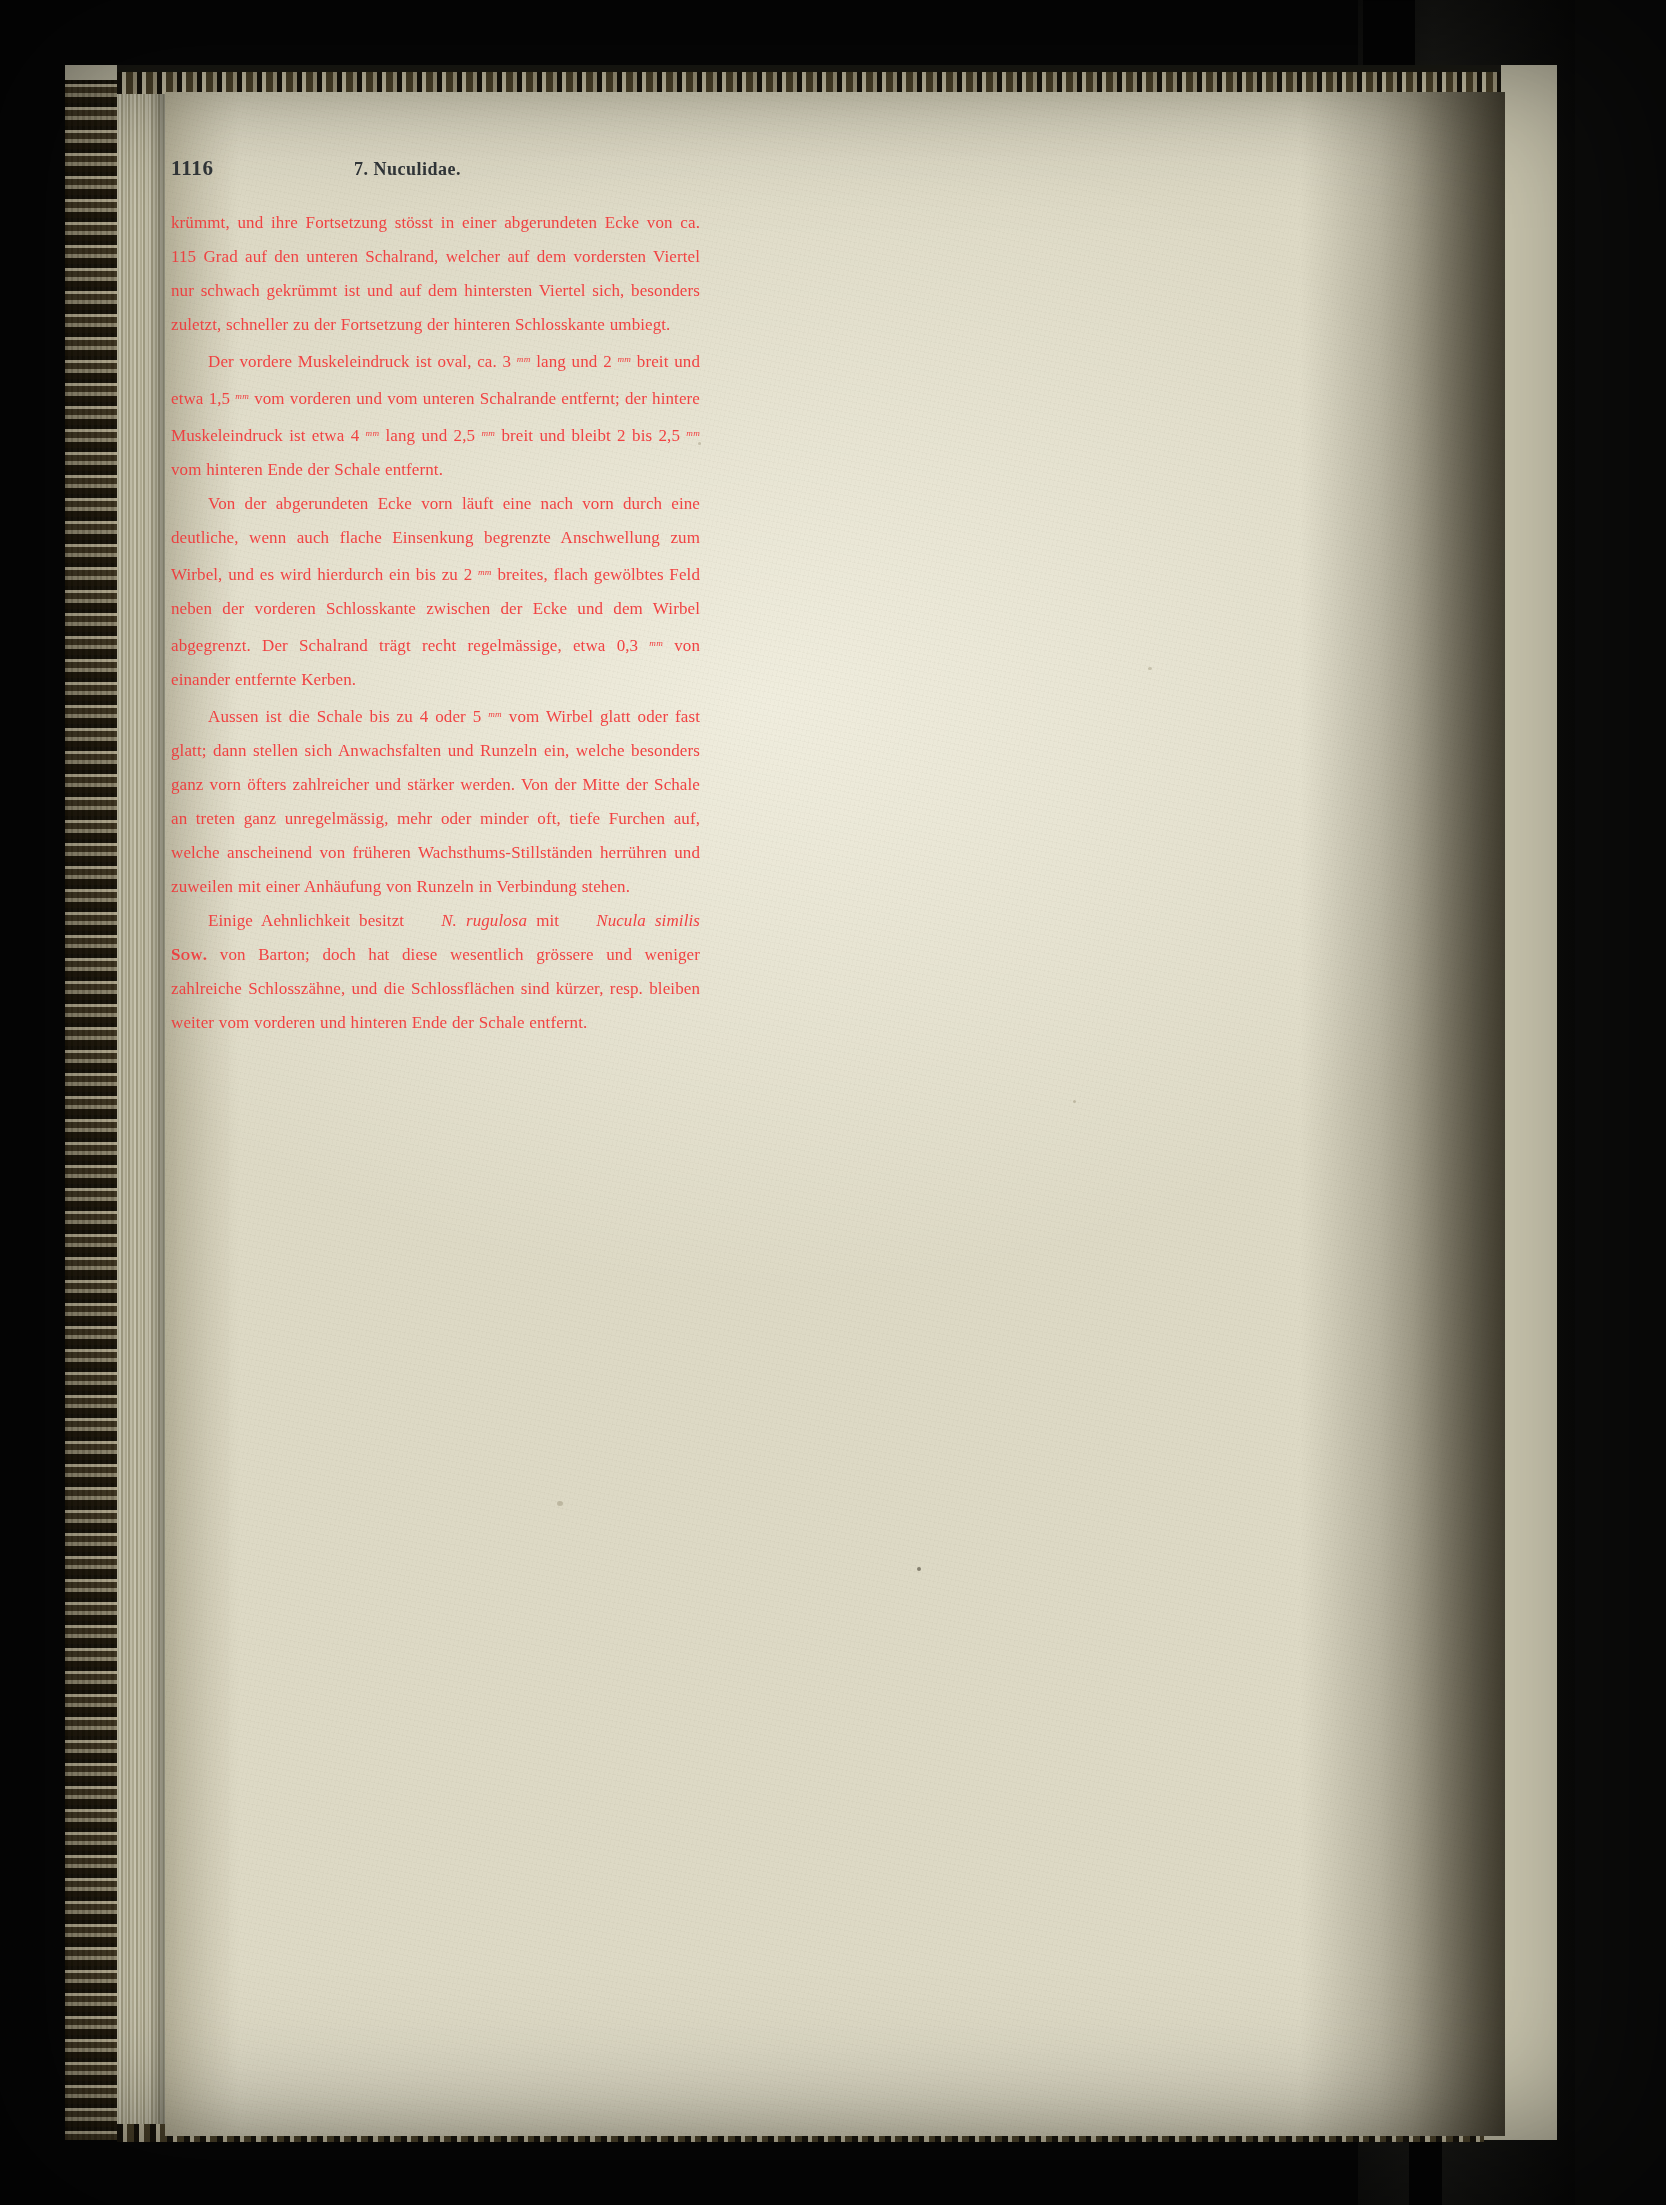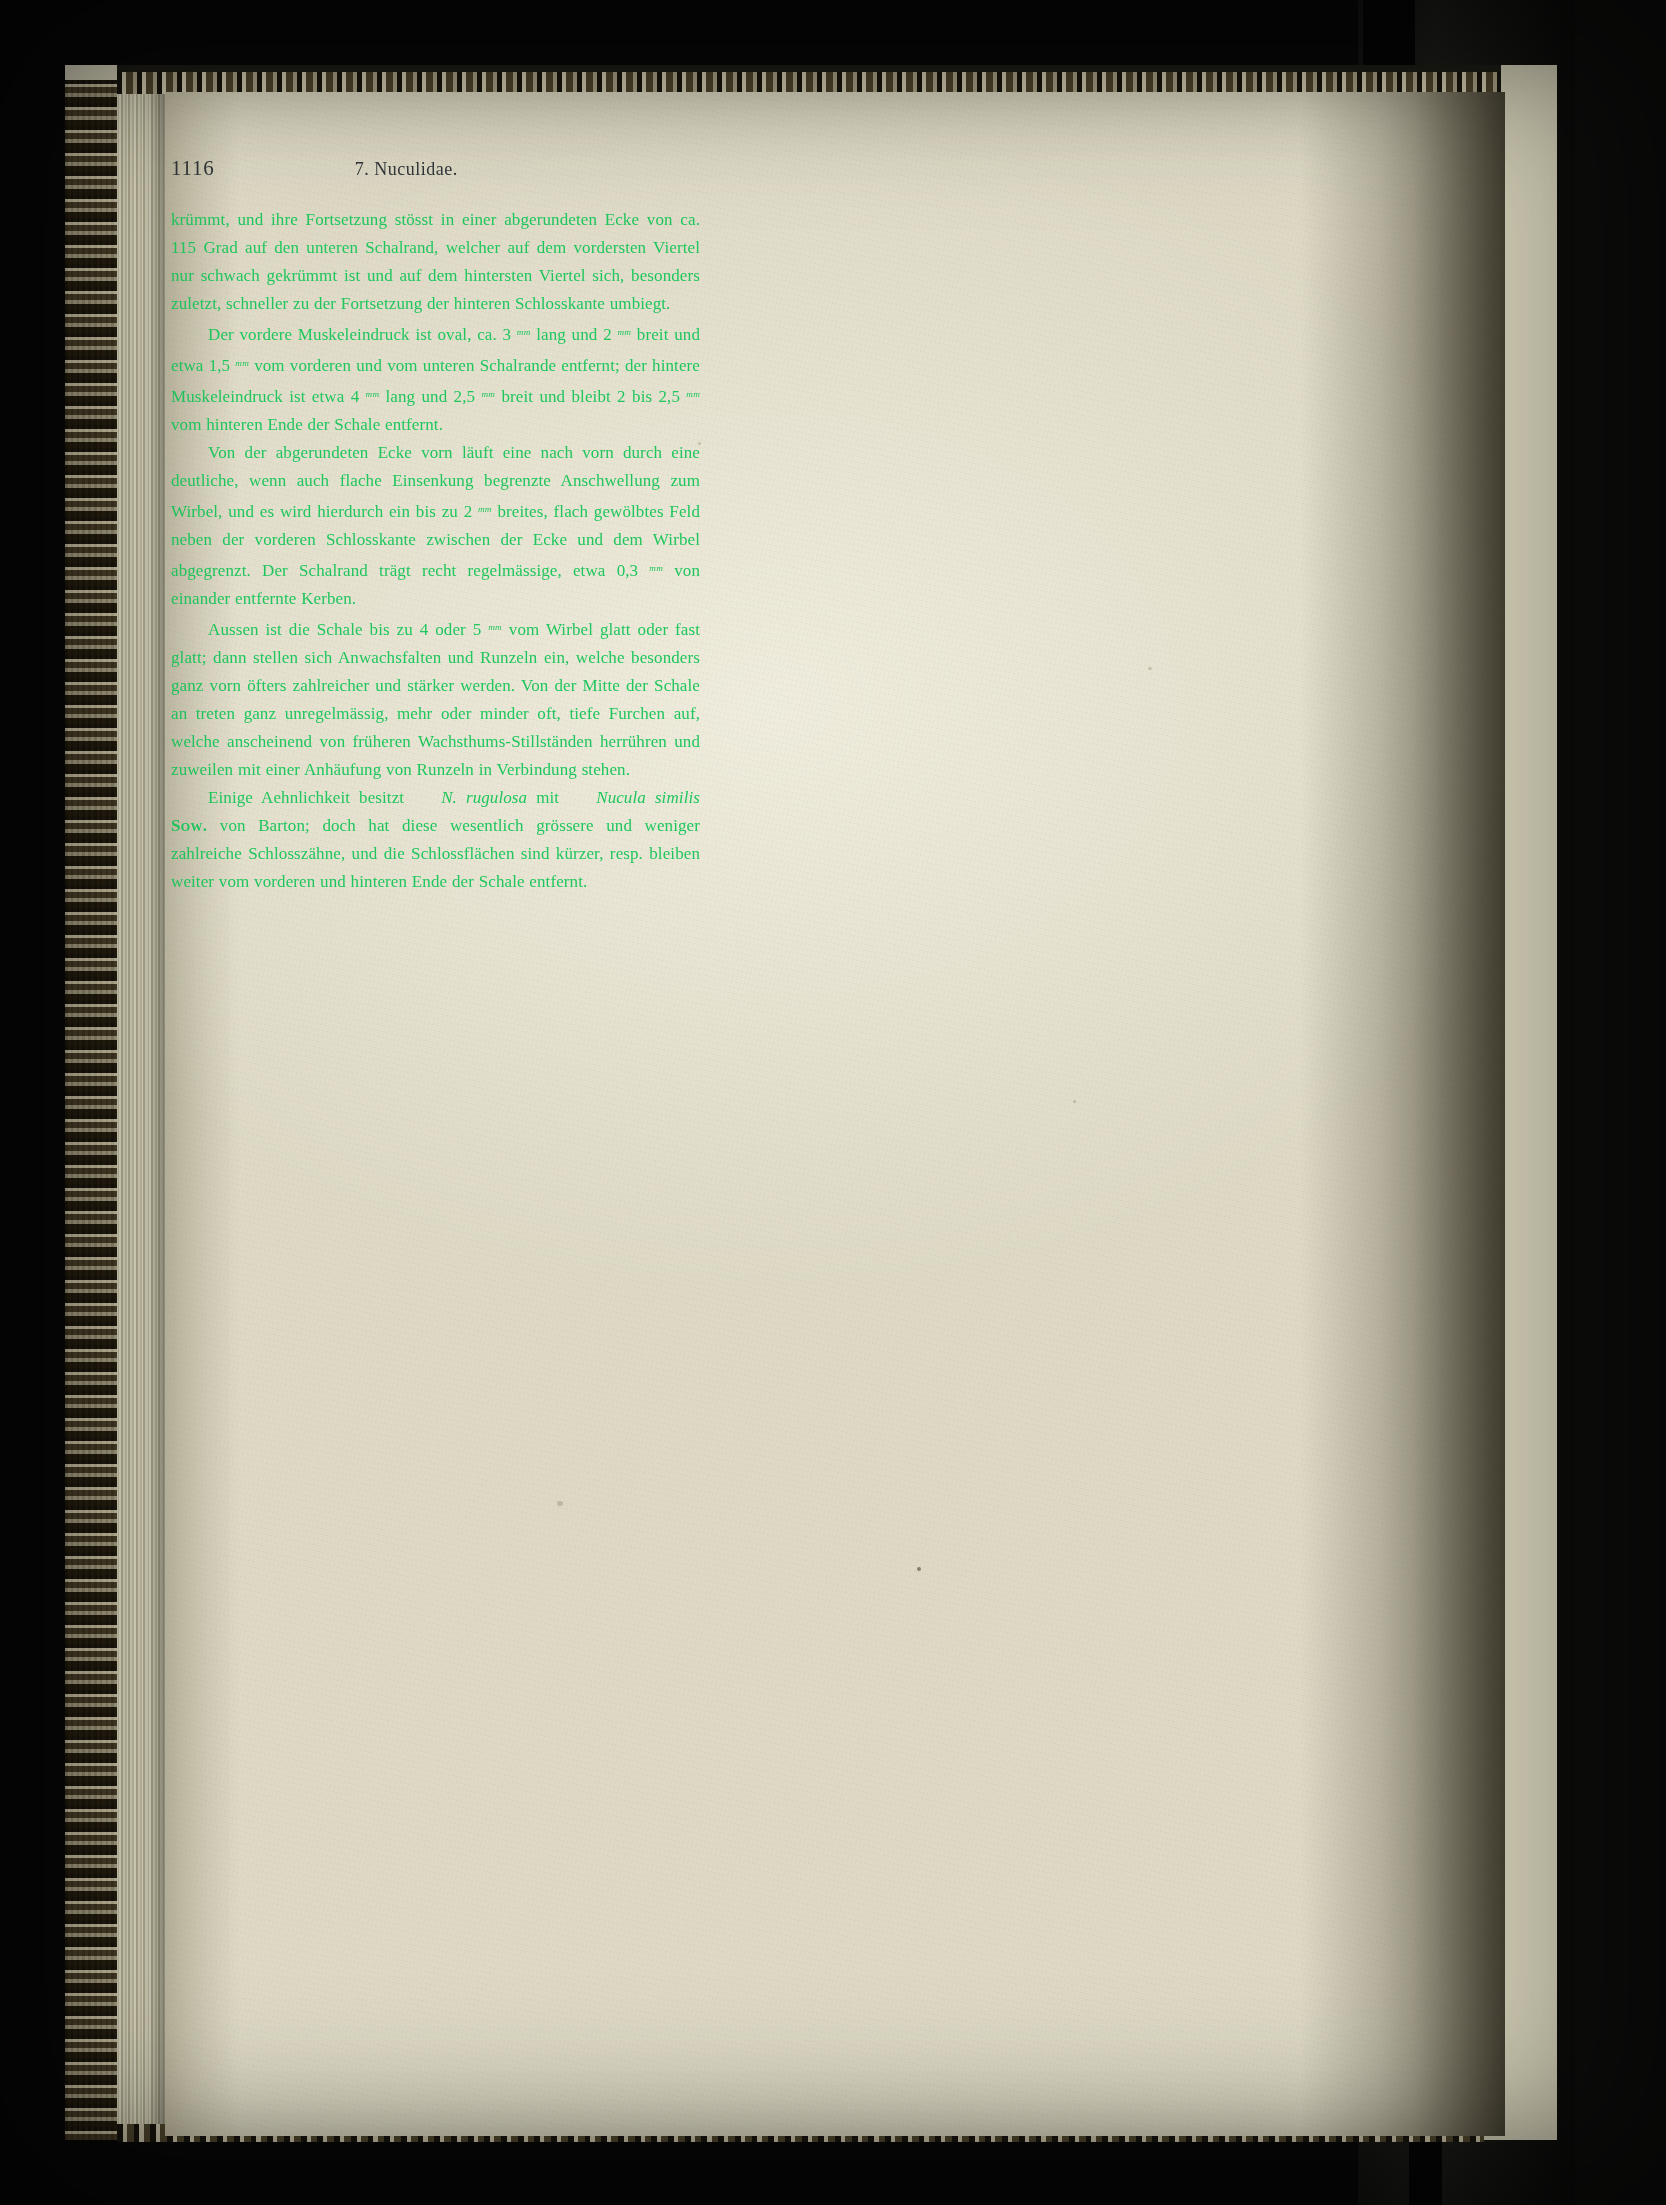--- a/index.html
+++ b/index.html
@@ -164,40 +164,41 @@
     width: 529px;
     color: #2f3336;
   }
   #header-line {
     display: flex;
     align-items: baseline;
     font-size: 18.3px;
     letter-spacing: 0.4px;
     margin-bottom: 25px;
     color: #33373a;
+    font-weight: bold;
   }
   #folio {
     font-size: 21px;
     letter-spacing: 0.8px;
   }
   #running-head {
     margin-left: 140px;
     font-size: 18px;
     letter-spacing: 0.5px;
     margin-top: 36px;
   }
 
   p.para {
     margin: 0 0 0 0;
     font-size: 17px;
-    line-height: 28px;
+    line-height: 34px;
     text-align: justify;
     text-justify: inter-word;
     letter-spacing: 0.1px;
-    color: #22c55e;
+    color: #ef4444;
     text-indent: 37px;
     word-spacing: 0.4px;
   }
   p.para.noindent { text-indent: 0; }
 
   .sup {
     font-size: 9.2px;
     vertical-align: 5px;
     letter-spacing: 0.2px;
     font-style: italic;

